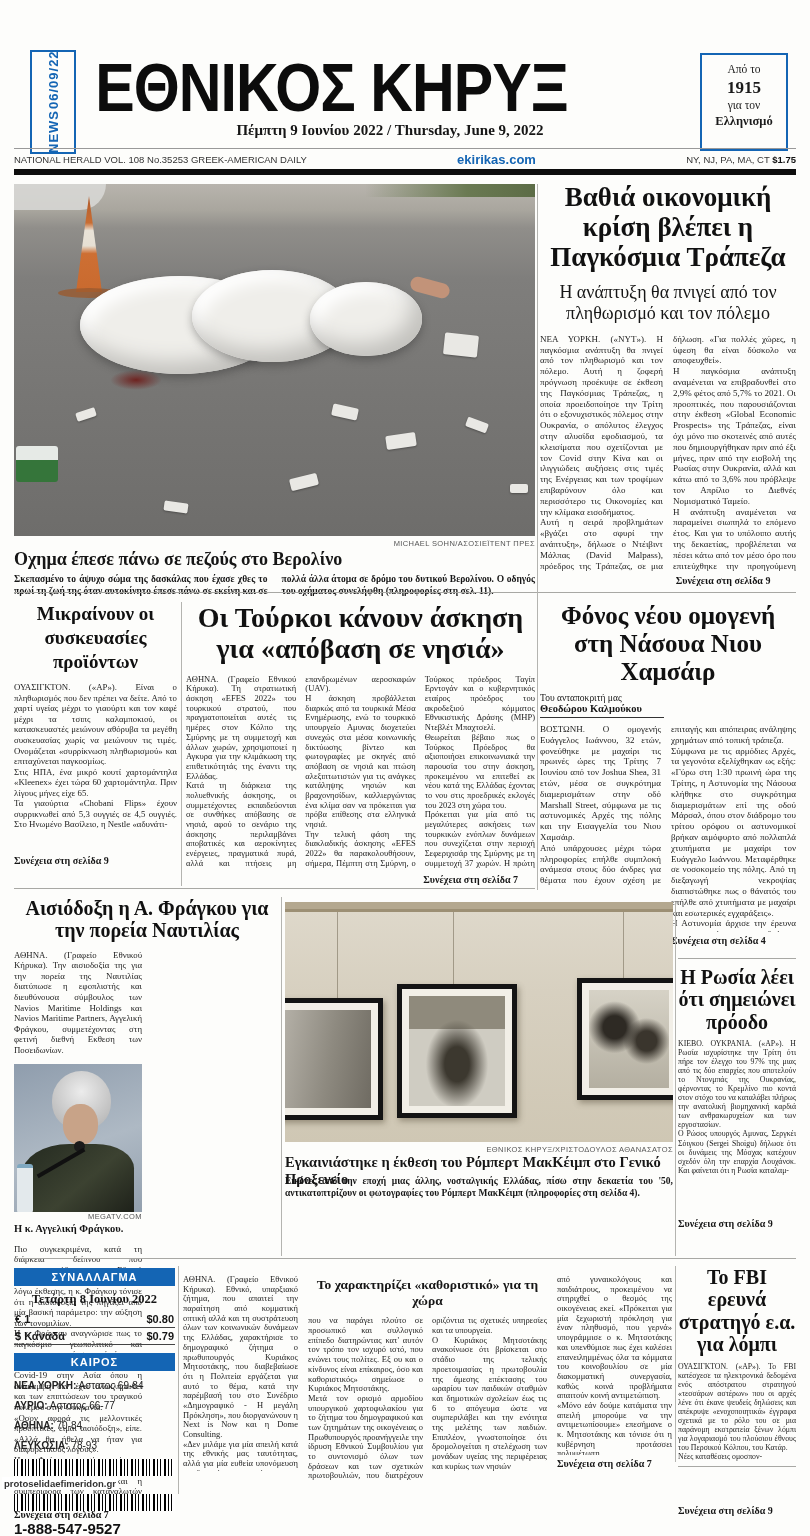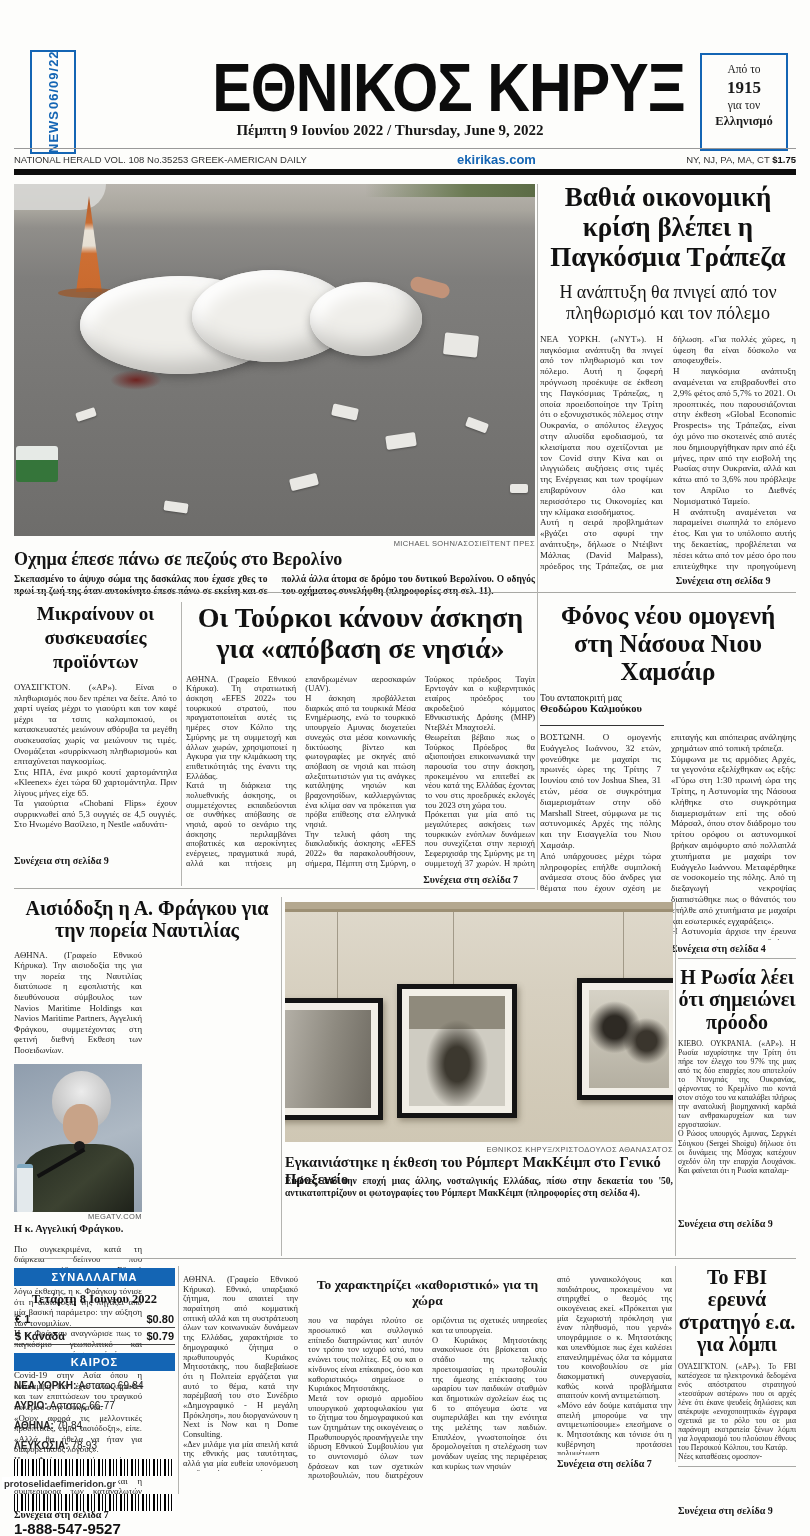--- a/index.html
+++ b/index.html
@@ -7,21 +7,21 @@
         font-family:"Liberation Serif",serif;}
   .abs{position:absolute;}
   .vrule{position:absolute;width:1px;background:#b4b4b0;}
   .hrule{position:absolute;height:1px;background:#a8a8a4;}
 
   
   #news-badge{left:30px;top:50px;width:46px;height:104px;border:2px solid #1465b4;box-sizing:border-box;}
   #news-badge .vtext{writing-mode:vertical-rl;transform:rotate(180deg);width:100%;height:100%;
       display:flex;justify-content:center;align-items:center;gap:1px;
       font-family:"Liberation Sans",sans-serif;font-weight:bold;font-size:13px;color:#1465b4;letter-spacing:1px;}
-  #masthead{left:88px;top:48px;width:604px;text-align:right;}
+  #masthead{left:88px;top:48px;width:604px;text-align:left;}
   #masthead span{display:inline-block;font-family:"Liberation Sans",sans-serif;font-weight:bold;
       font-size:61px;letter-spacing:-1px;transform:scale(0.97,1.12);transform-origin:center top;color:#0c0c0c;}
   #date-line{left:88px;top:122px;width:604px;text-align:center;font-weight:bold;font-size:15px;}
   #since-badge{left:700px;top:53px;width:88px;height:98px;border:2px solid #1465b4;box-sizing:border-box;
       text-align:center;padding-top:7px;font-family:"Liberation Serif",serif;color:#1b1b1b;}
   #since-badge .s1,#since-badge .s3{font-size:11.5px;line-height:1.35;}
   #since-badge .s2{font-size:17px;font-weight:bold;line-height:1.2;}
   #since-badge .s4{font-size:12.5px;font-weight:bold;line-height:1.35;}
   #info-row{left:14px;top:148px;width:782px;height:20px;border-top:1px solid #999;
       display:flex;justify-content:space-between;align-items:center;
@@ -74,21 +74,21 @@
 
   
   #turkey{left:186px;top:602px;width:349px;}
   #turkey .art-headline{font-size:28px;}
   #turkey .art-body{margin-top:10px;column-count:3;column-gap:9px;height:196px;font-size:8.5px;line-height:1.14;}
   #turkey .cont{margin-left:68%;}
 
   
   #murder{left:540px;top:602px;width:256px;}
   #murder .art-headline{font-size:25px;}
-  #murder .byline{margin-top:7px;width:124px;border-bottom:1px solid #333;padding-bottom:11px;}
+  #murder .byline{margin-top:7px;width:124px;border-bottom:1px solid #333;padding-bottom:3px;}
   #murder .by1{font-size:9.5px;}
   #murder .by2{font-size:10.5px;font-weight:bold;}
   #murder .cols{display:flex;gap:10px;margin-top:6px;}
   #murder .c1{width:121px;}
   #murder .c2{width:125px;}
   #murder .c1 .art-body{height:162px;font-family:Liberation Serif, serif;}
   #murder .c2 .art-body{height:208px;}
 
   
   #fragou{left:14px;top:897px;width:266px;}

